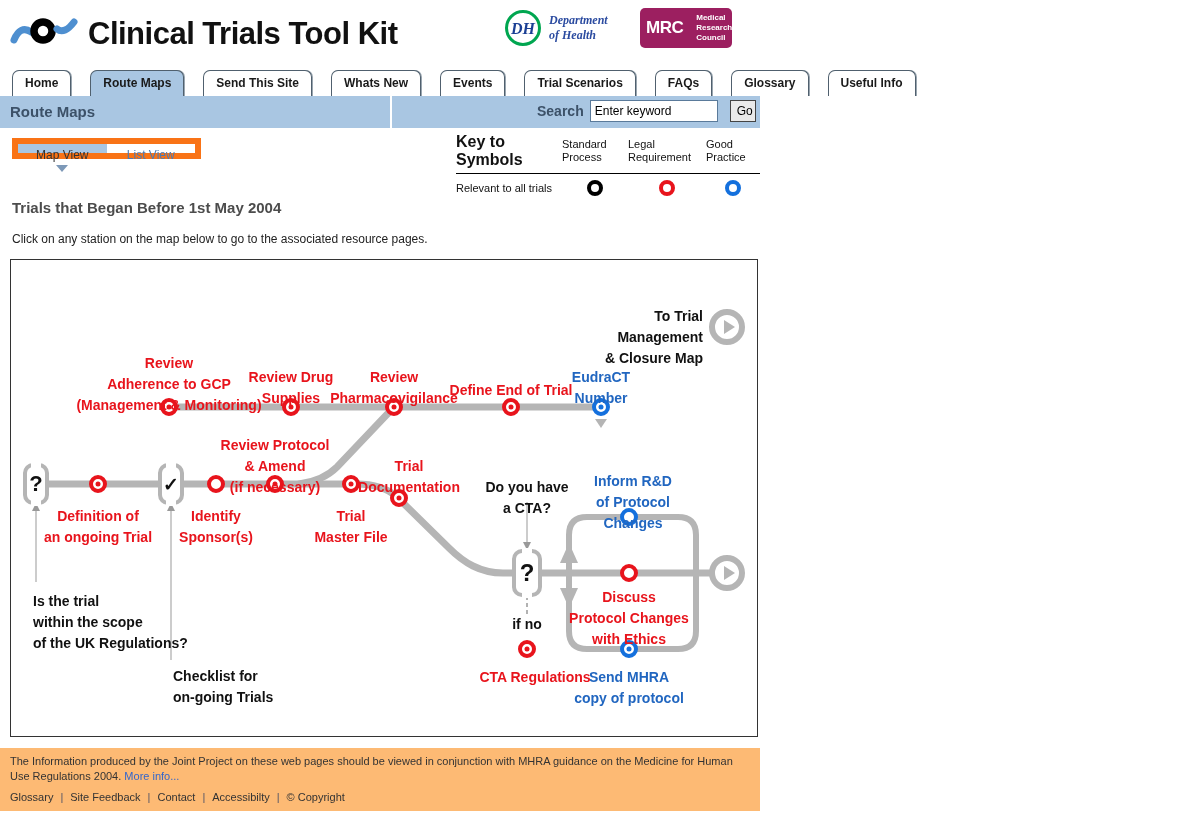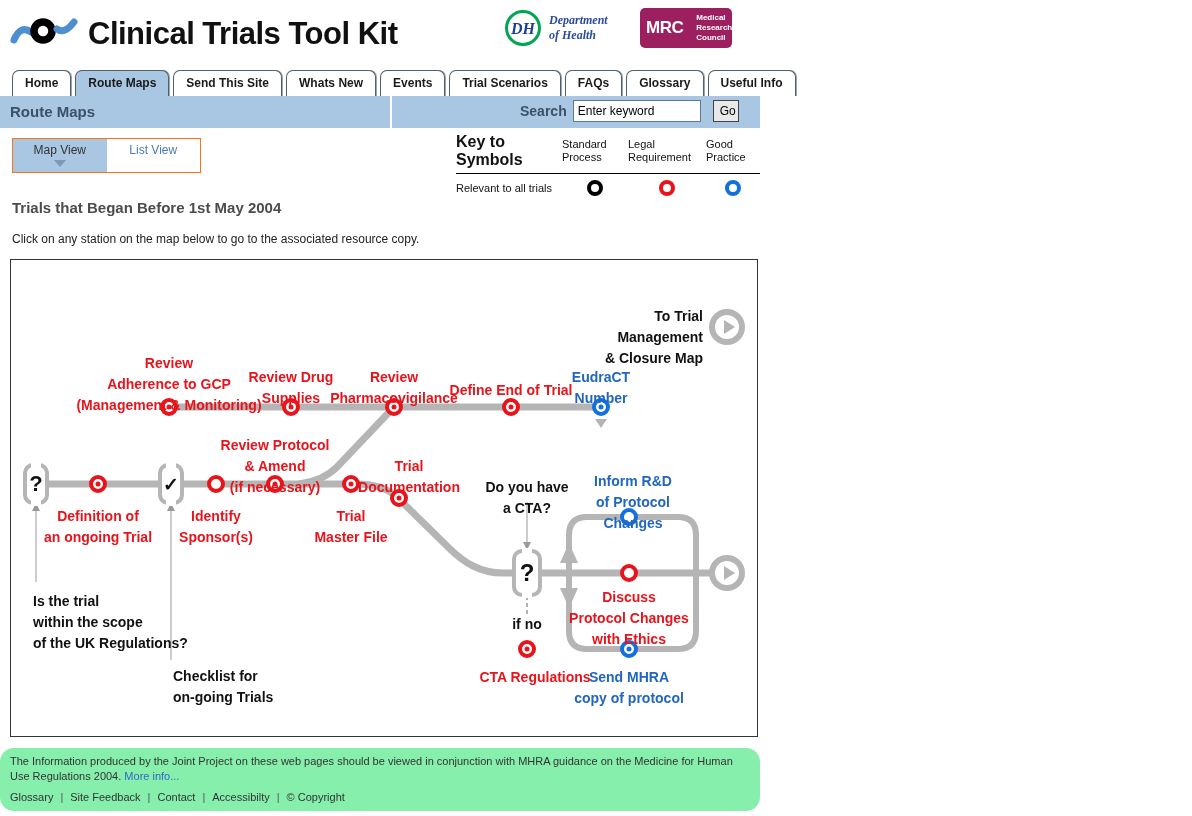--- a/index.html
+++ b/index.html
@@ -10,35 +10,35 @@
   .site-logo{position:absolute;left:10px;top:14px;}
   .site-title{position:absolute;left:88px;top:16px;font-size:31px;font-weight:bold;color:#111;letter-spacing:-0.5px;}
   .dh-logo{position:absolute;left:503px;top:8px;display:flex;align-items:center;}
   .dh-name{margin-left:6px;font-family:"Liberation Serif",serif;font-style:italic;font-weight:bold;font-size:12px;line-height:15px;color:#2b4ba0;white-space:pre-line;}
   .mrc-logo{position:absolute;left:640px;top:8px;width:92px;height:40px;background:#9c1f60;border-radius:5px;display:flex;align-items:center;box-sizing:border-box;padding:4px 6px;}
   .mrc-abbr{color:#fff;font-weight:bold;font-size:17px;letter-spacing:-0.5px;}
   .mrc-divider{width:1px;height:30px;background:#fff;margin:0 6px 0 7px;}
   .mrc-name{color:#fff;font-weight:bold;font-size:8px;line-height:10px;white-space:pre-line;}
 
   
-  .tabs{position:absolute;left:12px;top:70px;display:flex;gap:4px;height:26px;}
+  .tabs{position:absolute;left:12px;top:70px;display:flex;gap:19px;height:26px;}
   .tab{background:#fff;border:1px solid #50606e;border-bottom:none;border-radius:7px 7px 0 0;padding:0 12px;font-size:12px;font-weight:bold;color:#1a1a1a;line-height:25px;cursor:pointer;white-space:nowrap;box-shadow:1px 0 0 #9aa6b0;}
   .tab.active{background:#a9c6e2;}
 
   
   .bluebar{position:absolute;left:0;top:96px;width:760px;height:32px;background:#a9c6e2;}
   .bluebar-divider{position:absolute;left:390px;top:96px;width:2px;height:32px;background:#fff;}
   .bluebar-title{position:absolute;left:10px;top:103px;font-size:15px;font-weight:bold;color:#3c5168;}
-  .search-wrap{position:absolute;left:520px;top:100px;display:flex;align-items:center;}
+  .search-wrap{position:absolute;left:537px;top:100px;display:flex;align-items:center;}
   .search-label{font-size:14px;font-weight:bold;color:#3c5168;margin-right:6px;}
   .search-input{width:118px;height:20px;border:1px solid #5a7a9a;font-size:12px;padding:0 4px;font-family:"Liberation Sans",sans-serif;}
   .go-button{margin-left:12px;width:26px;height:22px;font-size:12px;border:1px solid #444;background:#e9e9e9;font-family:"Liberation Sans",sans-serif;cursor:pointer;}
 
   
-  .view-toggle{position:absolute;left:12px;top:138px;width:189px;height:35px;border:1px solid #f97316;display:flex;box-sizing:border-box;}
+  .view-toggle{position:absolute;left:12px;top:138px;width:189px;height:21px;border:6px solid #f97316;display:flex;box-sizing:border-box;}
   .vt-cell{width:50%;text-align:center;padding-top:4px;cursor:pointer;box-sizing:border-box;}
   .vt-map{background:#a9c6e2;color:#333;font-size:12px;}
   .vt-list{background:#fff;color:#4a7ab5;font-size:12px;}
   .vt-tri{width:0;height:0;border-left:6px solid transparent;border-right:6px solid transparent;border-top:7px solid #7d99b8;margin:3px auto 0;}
 
   
   .legend{position:absolute;left:456px;top:133px;width:304px;font-size:11px;color:#111;}
   .legend-grid{display:grid;grid-template-columns:106px 66px 78px 54px;align-items:center;}
   .legend-head{border-bottom:1px solid #000;padding-bottom:4px;}
   .legend-title{font-weight:bold;font-size:16px;}
@@ -74,21 +74,21 @@
   .arrow-circle .tri{width:0;height:0;border-left:11px solid #b5b5b5;border-top:7px solid transparent;border-bottom:7px solid transparent;margin-left:4px;}
   .mlabel{position:absolute;font-size:14px;font-weight:bold;line-height:21px;white-space:pre-line;text-align:center;transform:translateX(-50%);}
   .mlabel.red{color:#e8141c;}
   .mlabel.blue{color:#2166c0;}
   .mlabel.black{color:#111;}
   .mlabel.leftalign{transform:none;text-align:left;}
   .mlabel.rightalign{transform:none;text-align:right;}
   .mlabel.whitebg{background:#fff;padding:0 3px;}
 
   
-  .footer{position:absolute;left:0;top:748px;width:760px;box-sizing:border-box;background:#86efac;padding:6px 10px 8px;border-radius:14px;}
+  .footer{position:absolute;left:0;top:748px;width:760px;box-sizing:border-box;background:#fdba74;padding:6px 10px 8px;}
   .footer-disclaimer{font-size:11px;color:#333;line-height:15px;max-width:730px;}
   .footer-link{color:#3366cc;cursor:pointer;text-decoration:none;}
   .footer-links{margin-top:7px;font-size:11px;color:#333;display:flex;align-items:center;}
   .footer-links .sep{color:#556;margin:0 7px;}
   .flink{cursor:pointer;}
 </style>
 </head>
 <body>
 
 <div class="page">
@@ -166,21 +166,21 @@
       <div class="symcell">
           <span class="sym red"></span>
         </div>
       <div class="symcell">
           <span class="sym blue"></span>
         </div>
     </div>
   </div>
 
   <div class="page-heading">Trials that Began Before 1st May 2004</div>
-  <div class="page-instruction">Click on any station on the map below to go to the associated resource copy.</div>
+  <div class="page-instruction">Click on any station on the map below to go to the associated resource pages.</div>
 
   <div class="map-box">
     <svg class="map-lines" width="744" height="474" viewBox="0 0 744 474">
 
       <path d="M158 147 H590" stroke="#b5b5b5" stroke-width="7" fill="none" stroke-linecap="round"></path>
 
       <path d="M288 224 Q312 221 326 207 L383 147" stroke="#b5b5b5" stroke-width="7" fill="none" stroke-linecap="round"></path>
 
       <path d="M25 224 H345 Q372 224 386 237 L438 288 Q450 300 462 306 Q476 313 492 313 H700" stroke="#b5b5b5" stroke-width="7" fill="none" stroke-linecap="round"></path>
 

